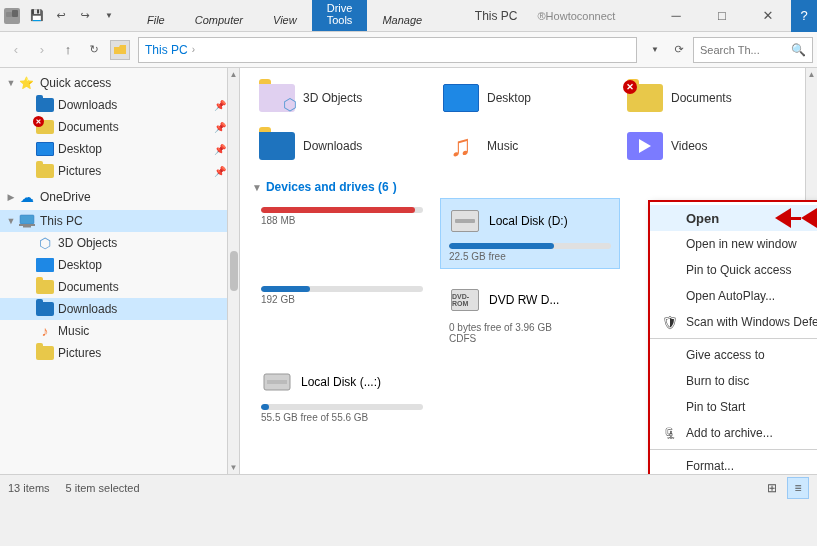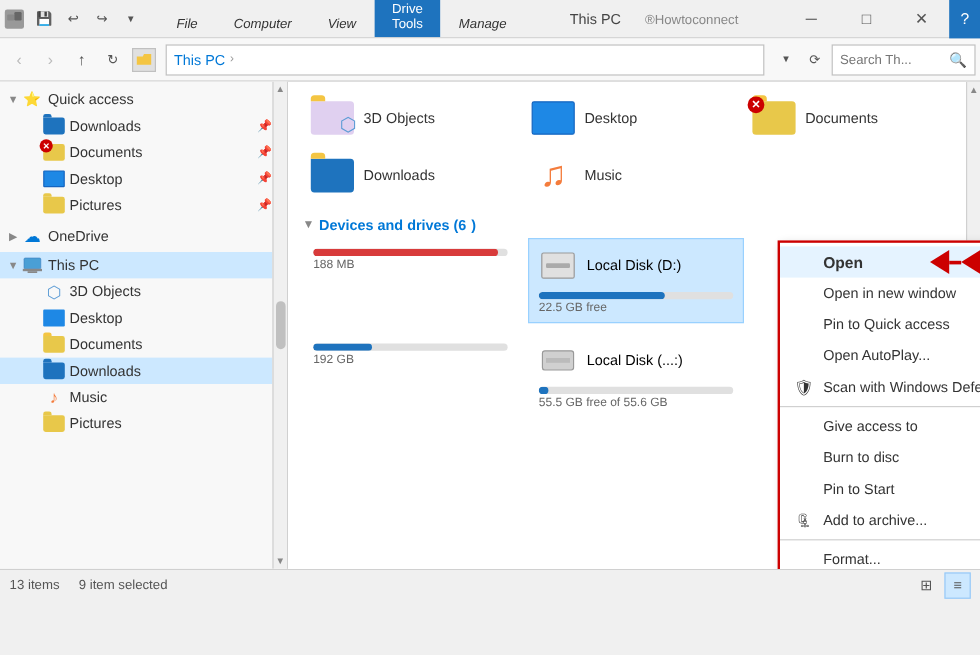--- a/index.html
+++ b/index.html
@@ -348,20 +348,28 @@
             <div class="large-folder" style="background:#1e73be;"></div>
           </div>
           <div class="item-label">Downloads</div>
         </div>
 
         <div class="grid-item">
           <div class="item-icon" style="font-size:30px;color:#f47c3c;">♫</div>
           <div class="item-label">Music</div>
         </div>
 
+        <div class="grid-item">
+          <div class="item-icon">
+            <div class="video-icon-wrap">
+              <div class="video-play"></div>
+            </div>
+          </div>
+          <div class="item-label">Videos</div>
+        </div>
 
       </div>
 
       <div class="section-title">
         <span class="expand-icon">▼</span>
         <span>Devices and drives (6</span>
         <span>)</span>
       </div>
 
       <div class="devices-grid">
@@ -391,20 +399,32 @@
           <div class="device-info">22.5 GB free</div>
         </div>
 
         <div class="device-item">
           <div class="device-bar-bg">
             <div class="device-bar-fill" style="width:30%;"></div>
           </div>
           <div class="device-info">192 GB</div>
         </div>
 
+        <div class="device-item">
+          <div class="device-top">
+            <div class="device-icon">
+              <div style="display:flex;flex-direction:column;align-items:center;">
+                <div style="width:28px;height:22px;background:#e0e0e0;border-radius:2px;border:1px solid #999;display:flex;align-items:center;justify-content:center;font-size:7px;color:#555;font-weight:bold;">DVD-ROM</div>
+              </div>
+            </div>
+            <div>DVD RW D...</div>
+          </div>
+          <div style="font-size:10px;color:#666;margin-top:2px;">0 bytes free of 3.96 GB</div>
+          <div style="font-size:10px;color:#666;">CDFS</div>
+        </div>
 
         <div class="device-item">
           <div class="device-top">
             <div class="device-icon">
               <svg width="28" height="20" viewBox="0 0 28 20">
                 <rect x="1" y="2" width="26" height="16" rx="2" fill="#d0d0d0" stroke="#999"></rect>
                 <rect x="4" y="8" width="20" height="4" fill="#bbb"></rect>
               </svg>
             </div>
             <div>Local Disk (...:)</div>
@@ -470,18 +490,18 @@
       <div style="width:0;height:0;border-top:10px solid transparent;border-bottom:10px solid transparent;border-right:16px solid #cc0000;"></div>
       <div style="width:10px;height:3px;background:#cc0000;"></div>
       <div style="width:0;height:0;border-top:10px solid transparent;border-bottom:10px solid transparent;border-right:16px solid #cc0000;"></div>
     </div>
 
   </div>
 </div>
 
 <div class="status-bar">
   <span>13 items</span>
-  <span>9 item selected</span>
+  <span>5 item selected</span>
   <div class="status-right">
     <div class="view-btn">⊞</div>
     <div class="view-btn active">≡</div>
   </div>
 </div>
 
 </body></html>

